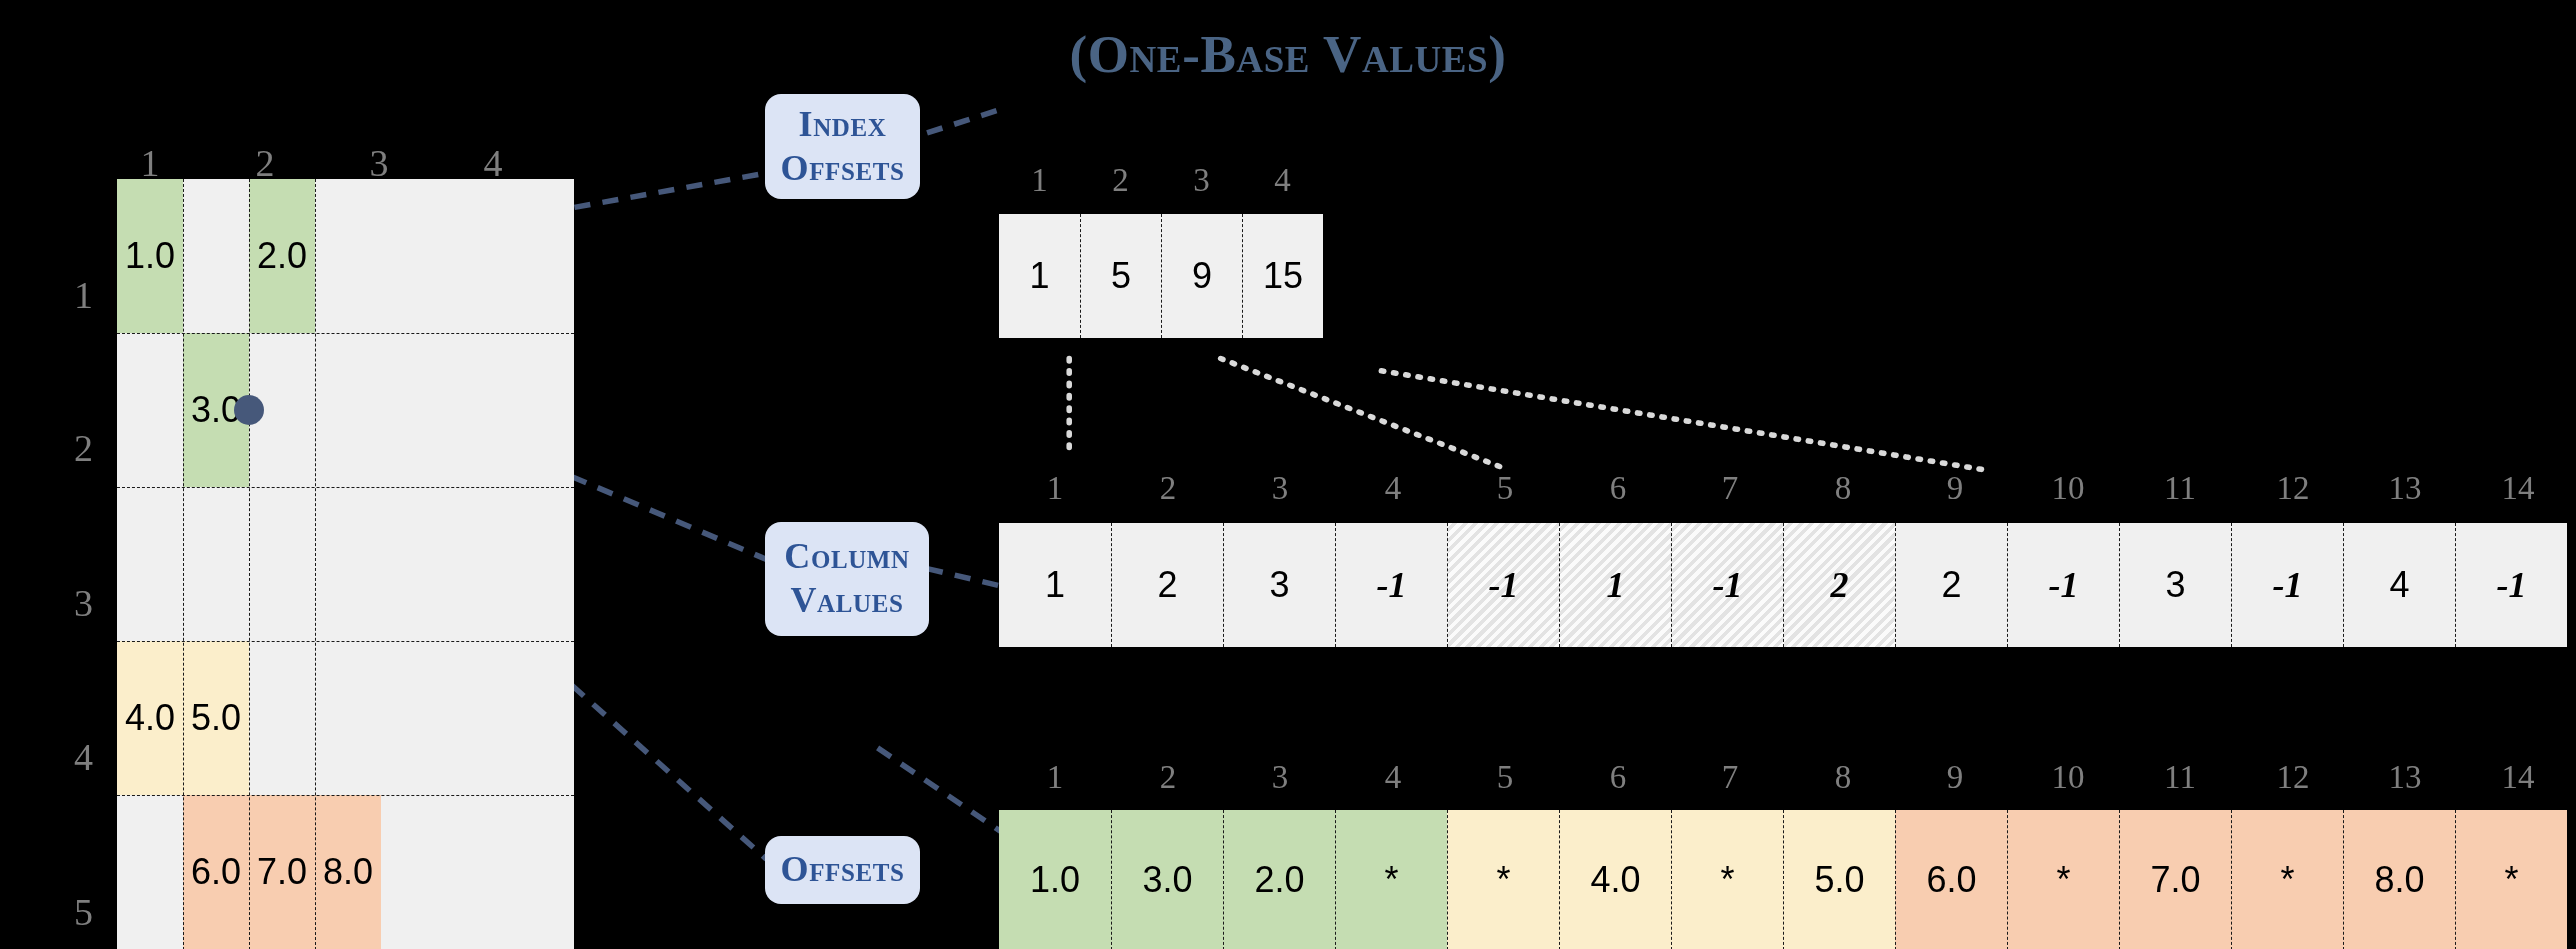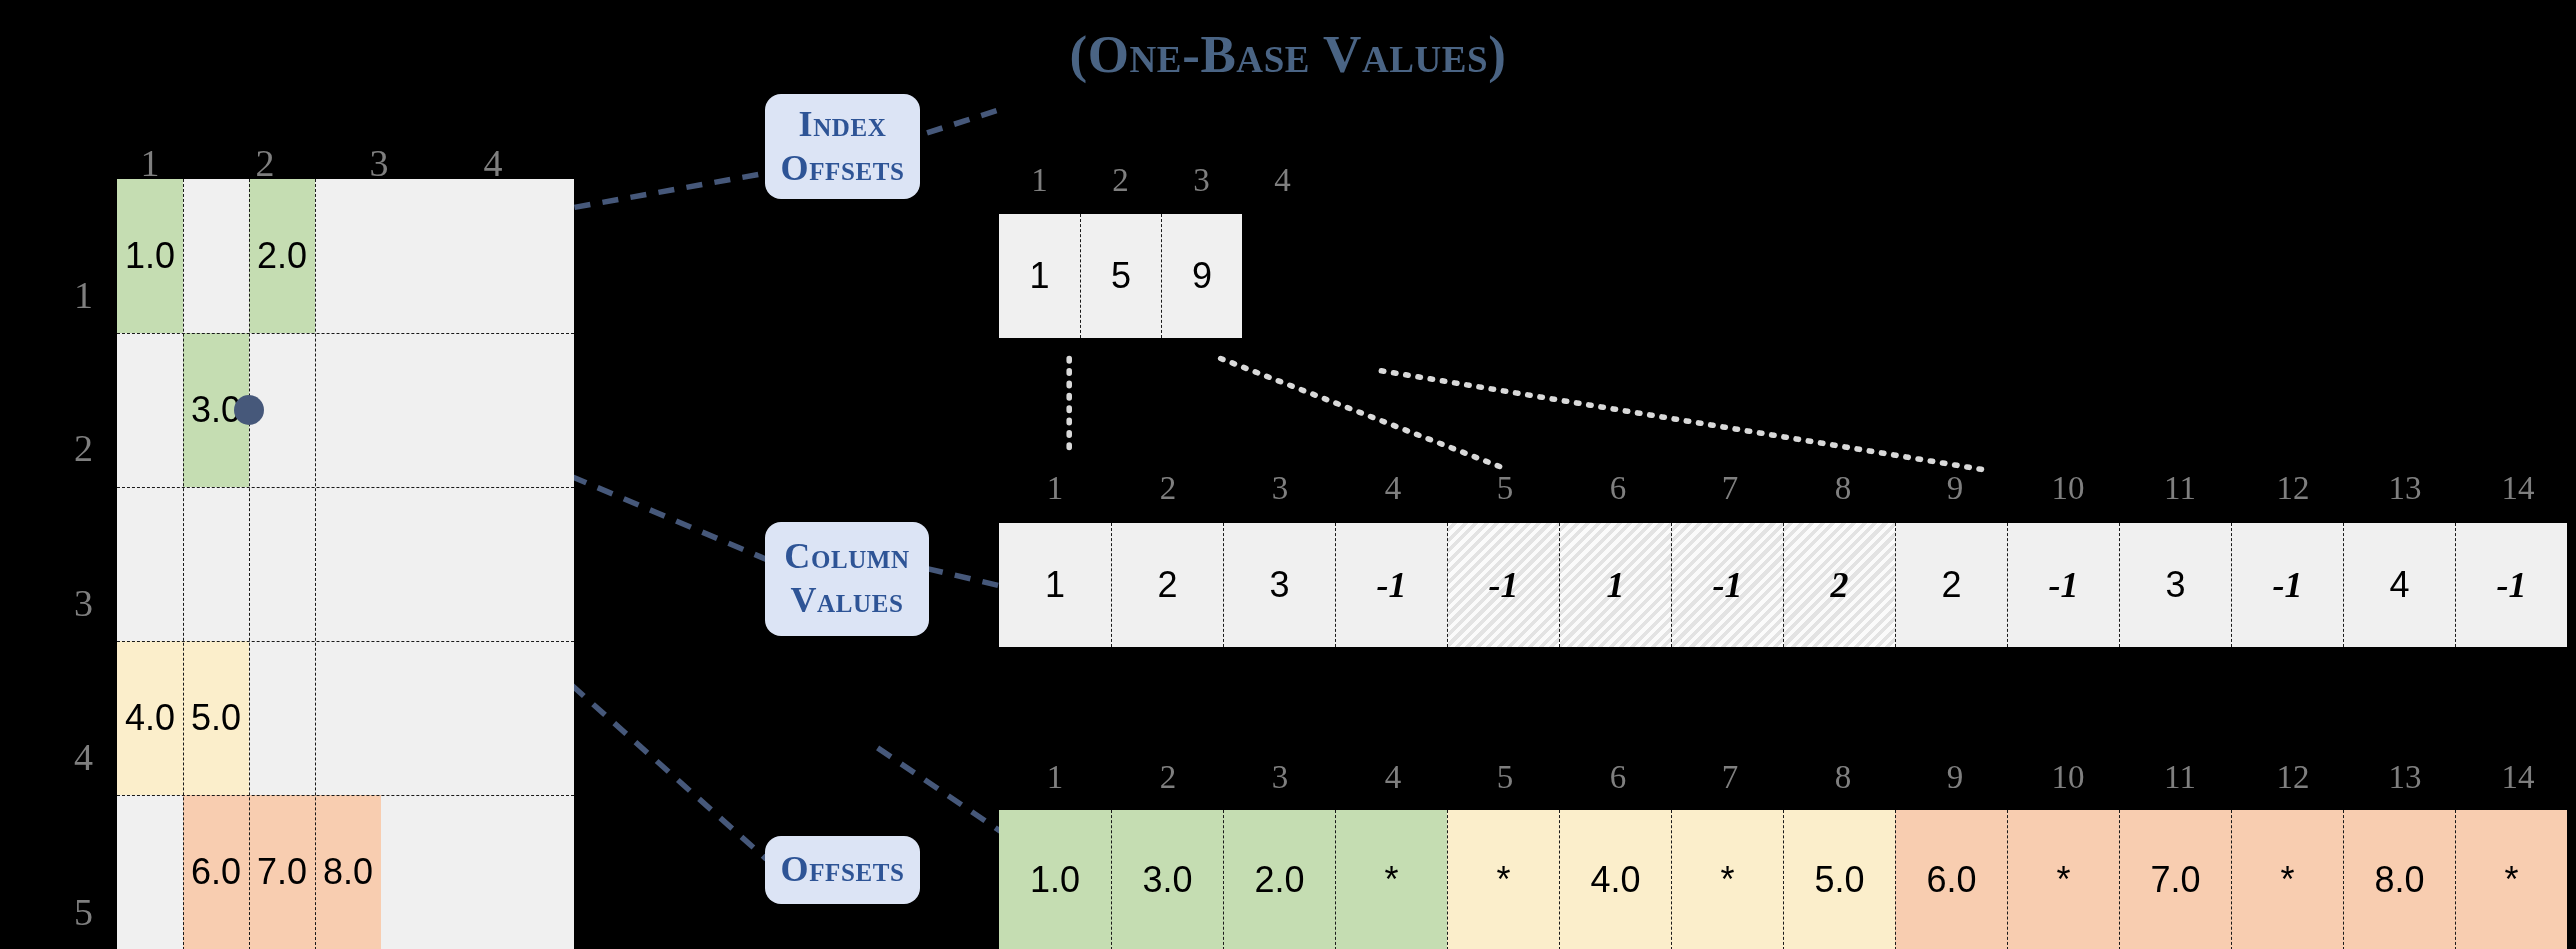--- a/index.html
+++ b/index.html
@@ -234,20 +234,21 @@
   <div id="slice-offsets-indices">
       <div class="arr-idx" style="left: 999px; top: 162px; width: 81px;">1</div>
       <div class="arr-idx" style="left: 1080px; top: 162px; width: 81px;">2</div>
       <div class="arr-idx" style="left: 1161px; top: 162px; width: 81px;">3</div>
       <div class="arr-idx" style="left: 1242px; top: 162px; width: 81px;">4</div>
     </div>
   <div class="arr-strip" id="slice-offsets-strip" style="left:999px; top:214px; height:124px;">
       <div class="arr-cell" style="width: 81px; height: 124px;">1</div>
       <div class="arr-cell" style="width: 81px; height: 124px;">5</div>
       <div class="arr-cell" style="width: 81px; height: 124px;">9</div>
+      <div class="arr-cell" style="width: 81px; height: 124px;">15</div>
     </div>
 
   <div class="badge" style="left:765px; top:522px; width:164px; height:114px;">
     <span>Column</span>
     <span>Values</span>
   </div>
   <div id="column-indices-indices">
       <div class="arr-idx" style="left: 999px; top: 470px; width: 112px;">1</div>
       <div class="arr-idx" style="left: 1112px; top: 470px; width: 112px;">2</div>
       <div class="arr-idx" style="left: 1224px; top: 470px; width: 112px;">3</div>

